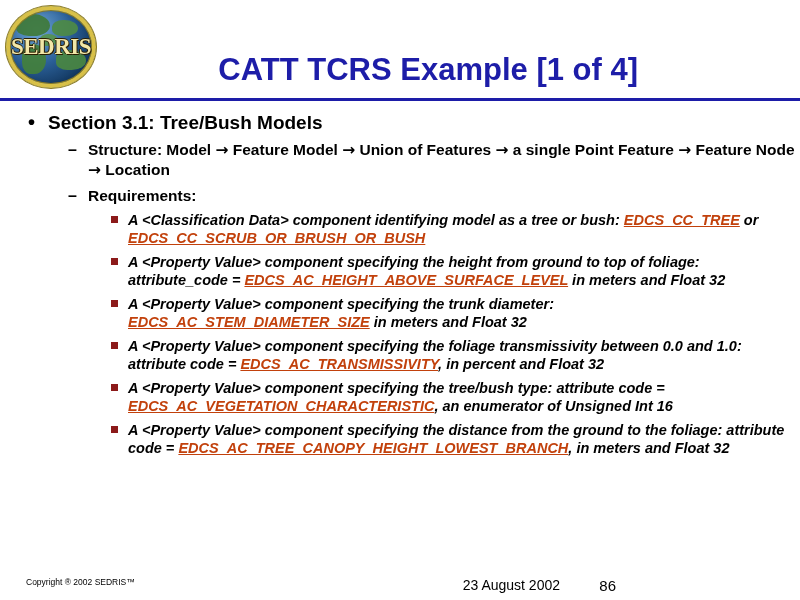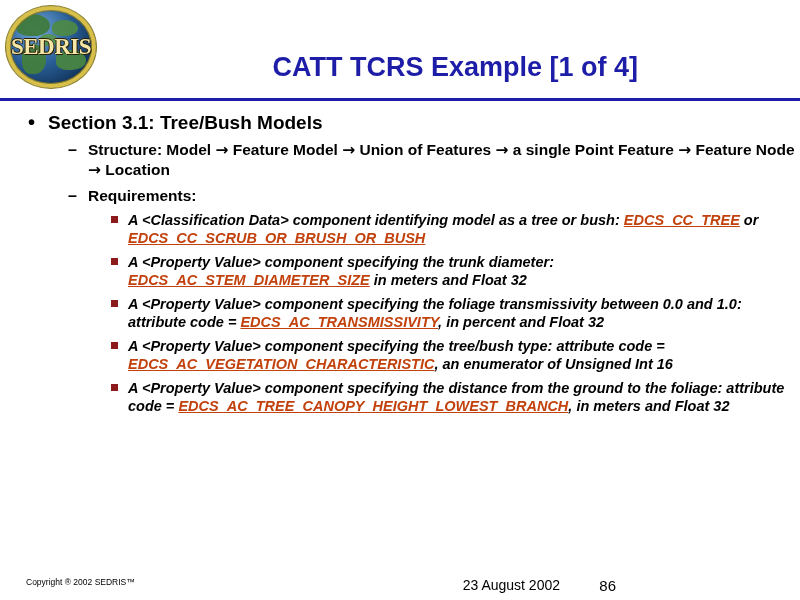--- a/index.html
+++ b/index.html
@@ -72,21 +72,21 @@
     font-weight: bold;
     font-size: 23px;
     color: #f2e7a8;
     letter-spacing: -0.5px;
     text-shadow: 1px 1px 0 #2b1d00, -1px 0 0 #2b1d00, 0 -1px 0 #2b1d00;
   }
   #slide-title {
     position: absolute;
     right: 18px;
     top: 52px;
-    font-size: 27px;
+    font-size: 31px;
     font-weight: bold;
     color: #1d1da8;
     letter-spacing: 0px;
     text-align: left;
   }
   #title-rule {
     position: absolute;
     left: 0;
     top: 98px;
     width: 800px;
@@ -237,20 +237,24 @@
   <div class="l2">
     <span class="bullet2">–</span>
     <span>Requirements:</span>
   </div>
 
   <div class="l3">
     <span class="bullet3"></span>
     <span>A &lt;Classification Data&gt; component identifying model as a tree or bush: </span><span class="code">EDCS_CC_TREE</span><span> or  </span><span class="code">EDCS_CC_SCRUB_OR_BRUSH_OR_BUSH</span><span></span>
   </div>
 
+  <div class="l3">
+    <span class="bullet3"></span>
+    <span>A &lt;Property Value&gt; component specifying the height from ground to top of foliage: attribute_code = </span><span class="code">EDCS_AC_HEIGHT_ABOVE_SURFACE_LEVEL</span><span> in meters and Float 32</span>
+  </div>
 
   <div class="l3">
     <span class="bullet3"></span>
     <span>A &lt;Property Value&gt; component specifying the trunk diameter: </span><span class="code">EDCS_AC_STEM_DIAMETER_SIZE</span><span> in meters and Float 32</span>
   </div>
 
 
   <div class="l3">
     <span class="bullet3"></span>
     <span>A &lt;Property Value&gt; component specifying the foliage transmissivity between 0.0 and 1.0: attribute code = </span><span class="code">EDCS_AC_TRANSMISSIVITY</span><span>, in percent and Float 32</span>

